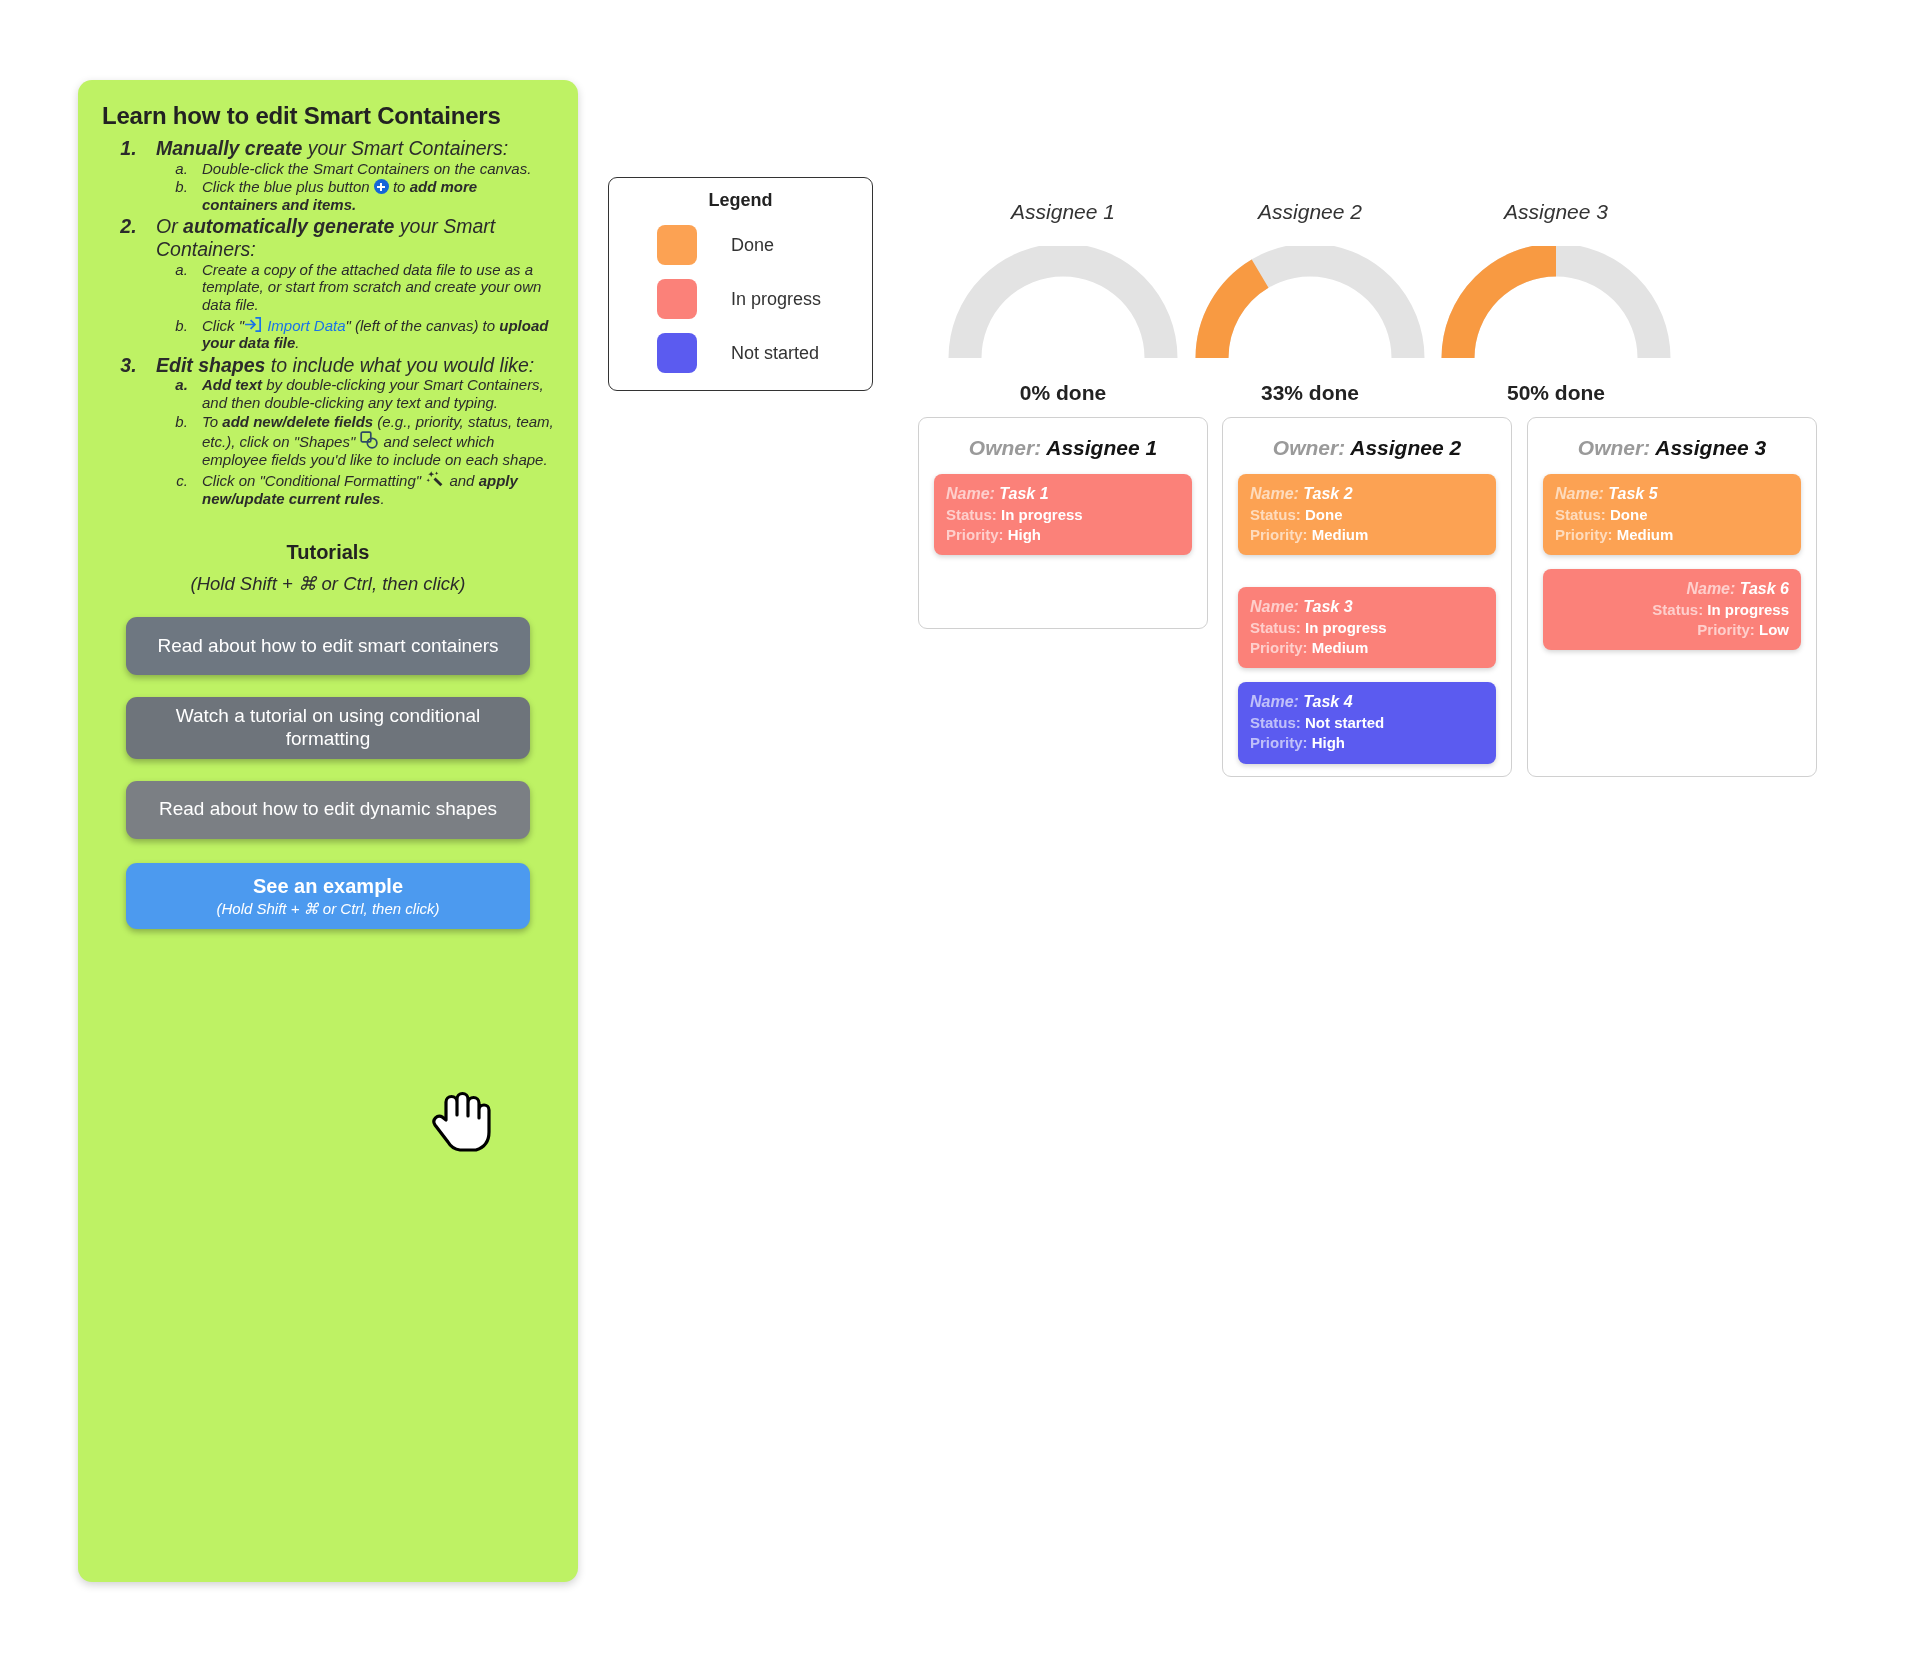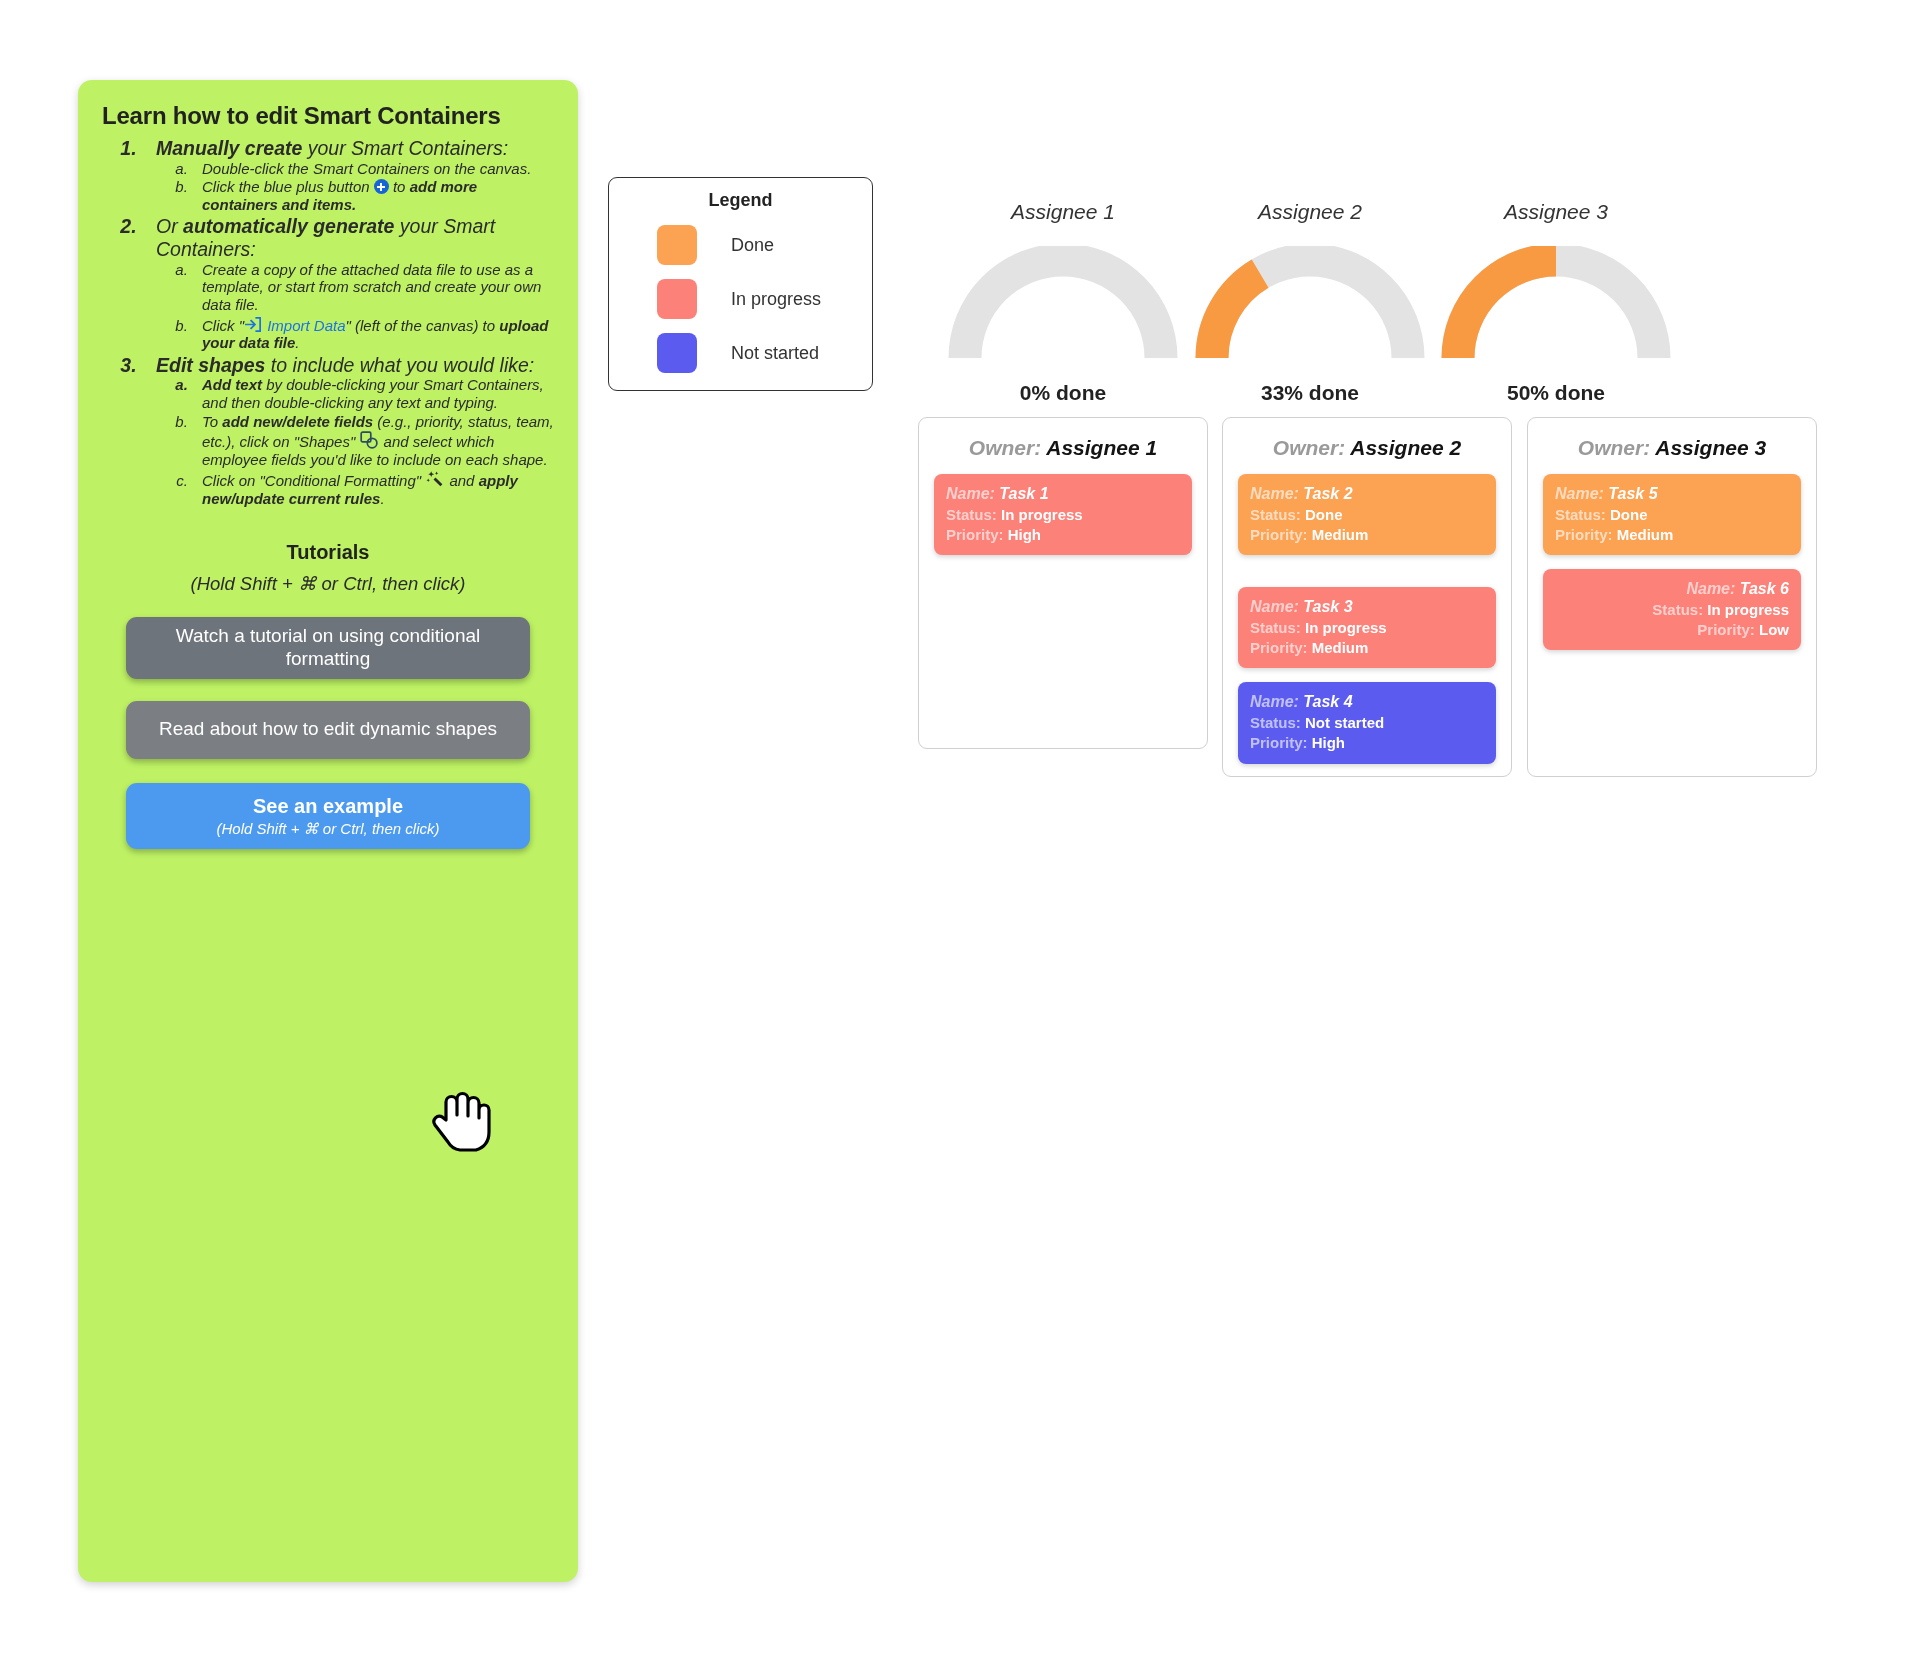--- a/index.html
+++ b/index.html
@@ -154,20 +154,23 @@
                 <path d="M6.2 2.2 l0.85 2.1 2.1 0.85 -2.1 0.85 -0.85 2.1 -0.85 -2.1 -2.1 -0.85 2.1 -0.85 Z" fill="#2c2c2c"></path>
                 <path d="M11.6 2.6 l0.5 1.25 1.25 0.5 -1.25 0.5 -0.5 1.25 -0.5 -1.25 -1.25 -0.5 1.25 -0.5 Z" fill="#2c2c2c"></path>
                 <path d="M3.2 9.6 l0.5 1.25 1.25 0.5 -1.25 0.5 -0.5 1.25 -0.5 -1.25 -1.25 -0.5 1.25 -0.5 Z" fill="#2c2c2c"></path>
               </svg><span class="plain"> and </span><span class="bi">apply new/update current rules</span><span class="plain">.</span></li>
           </ol></li>
       </ol>
 
     <div class="tut-head">Tutorials</div>
     <div class="tut-sub">(Hold Shift + ⌘ or Ctrl, then click)</div>
 
+    <div class="btn b1">
+      <span>Read about how to edit smart containers</span>
+    </div>
     <div class="btn b3">
       <span>Watch a tutorial on using conditional formatting</span>
     </div>
     <div class="btn b4">
       <span>Read about how to edit dynamic shapes</span>
     </div>
     <div class="btn blue">
       <span class="t1">See an example</span>
       <span class="t2">(Hold Shift + ⌘ or Ctrl, then click)</span>
     </div>
@@ -215,21 +218,21 @@
         <div class="gauge-name">Assignee 3</div>
         <div class="gauge-wrap"><svg viewBox="0 0 260 120" width="260" height="120">
             <path d="M 32 111.99999999999999 A 98 98 0 1 1 228 112" fill="none" stroke="#E3E3E3" stroke-width="33"></path>
             <path d="M 32 111.99999999999999 A 98 98 0 0 1 130 14" fill="none" stroke="#F89A42" stroke-width="33"></path>
           </svg></div>
         <div class="gauge-pct">50% done</div>
       </div>
     </div>
 
   <div id="owners">
-      <div class="owner" style="left: 918px; height: 332px;">
+      <div class="owner" style="left: 918px; height: 212px;">
         <div class="owner-title"><span class="lab">Owner: </span><span class="val">Assignee 1</span></div>
         <div class="task" style="background: rgb(251, 129, 121);">
           <div class="row name"><span class="k">Name: </span><span class="v">Task 1</span></div>
           <div class="row status"><span class="k">Status: </span><span class="v">In progress</span></div>
           <div class="row priority"><span class="k">Priority: </span><span class="v">High</span></div>
         </div>
       </div>
       <div class="owner" style="left: 1222px; height: 360px;">
         <div class="owner-title"><span class="lab">Owner: </span><span class="val">Assignee 2</span></div>
         <div class="task" style="background: rgb(252, 162, 83);">

